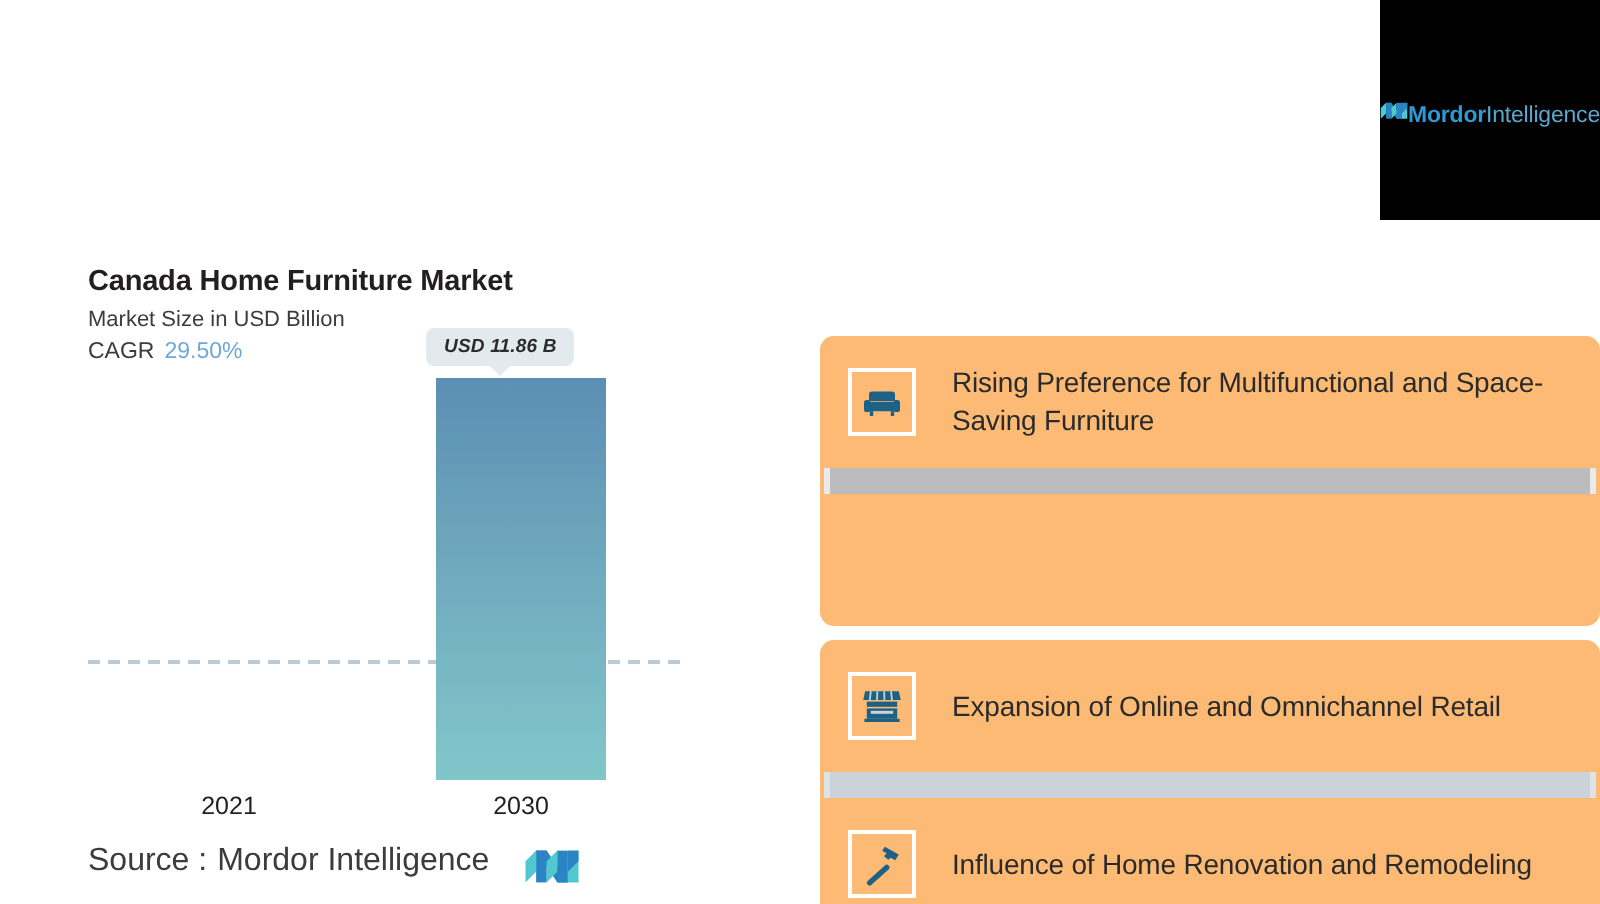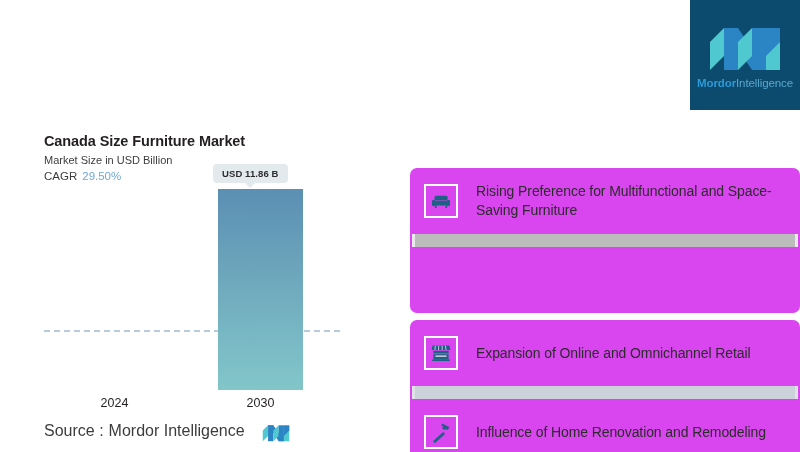--- a/index.html
+++ b/index.html
@@ -16,23 +16,23 @@
     color: #231f20;
   }
 
   
   #logo-block {
     position: absolute;
     left: 690px;
     top: 0px;
     width: 110px;
     height: 110px;
-    background: #0c4a6e;
+    background: #000000;
     display: flex;
-    flex-direction: column;
+    flex-direction: row;
     align-items: center;
     justify-content: center;
   }
   #logo-mark { width: 74px; height: 50px; display: block; }
   #logo-wordmark {
     margin-top: 5px;
     font-size: 11.5px;
     letter-spacing: -0.1px;
     white-space: nowrap;
   }
@@ -104,20 +104,21 @@
   .bar-pill {
     position: absolute;
     background: #e3eaee;
     border-radius: 4px;
     font-size: 9.5px;
     font-weight: bold;
     color: #2c2c2c;
     padding: 4px 9px 4px 9px;
     white-space: nowrap;
     letter-spacing: 0.1px;
+    font-style: italic;
   }
   .bar-pill::after {
     content: "";
     position: absolute;
     left: 50%;
     bottom: -5px;
     margin-left: -5px;
     width: 0; height: 0;
     border-left: 5px solid transparent;
     border-right: 5px solid transparent;
@@ -146,21 +147,21 @@
     bottom: 10px;
     width: 28px;
     height: 19px;
   }
 
   
   .driver-panel {
     position: absolute;
     left: 410px;
     width: 390px;
-    background: #d946ef;
+    background: #fdba74;
     border-radius: 7px;
     overflow: hidden;
   }
   #panel-top { top: 168px; height: 145px; }
   #panel-bottom { top: 320px; height: 166px; }
 
   .driver-item {
     display: flex;
     align-items: center;
     height: 66px;
@@ -216,31 +217,31 @@
     <polygon points="58,48 58,20 72,6 72,48" fill="#4fc9cf"></polygon>
     <polygon points="58,6 72,6 72,20 58,34" fill="#2b84c4"></polygon>
   </svg>
   <div id="logo-wordmark">
     <span class="w1">Mordor</span><span class="w2">Intelligence</span>
   </div>
 </div>
 
 <div id="chart-card">
 
-  <div id="chart-title">Canada Size Furniture Market</div>
+  <div id="chart-title">Canada Home Furniture Market</div>
   <div id="chart-subtitle">Market Size in USD Billion</div>
   <div id="cagr-row">
     <span>CAGR</span><span class="cagr-value">29.50%</span>
   </div>
 
   <div id="plot">
 
     <div id="dashline"></div>
 
-    <div class="x-label" style="left:42px; width:85px; bottom:42px;">2024</div>
+    <div class="x-label" style="left:42px; width:85px; bottom:42px;">2021</div>
 
     <div class="bar-group" style="left:188px; width:85px; height:245px;">
       <div class="bar-pill" style="left:-5px; bottom:207px;">USD 11.86 B</div>
       <div class="bar" style="left:0px; width:85px; height:201px;"></div>
     </div>
     <div class="x-label" style="left:188px; width:85px; bottom:42px;">2030</div>
 
   </div>
 
   <div id="source-row">

